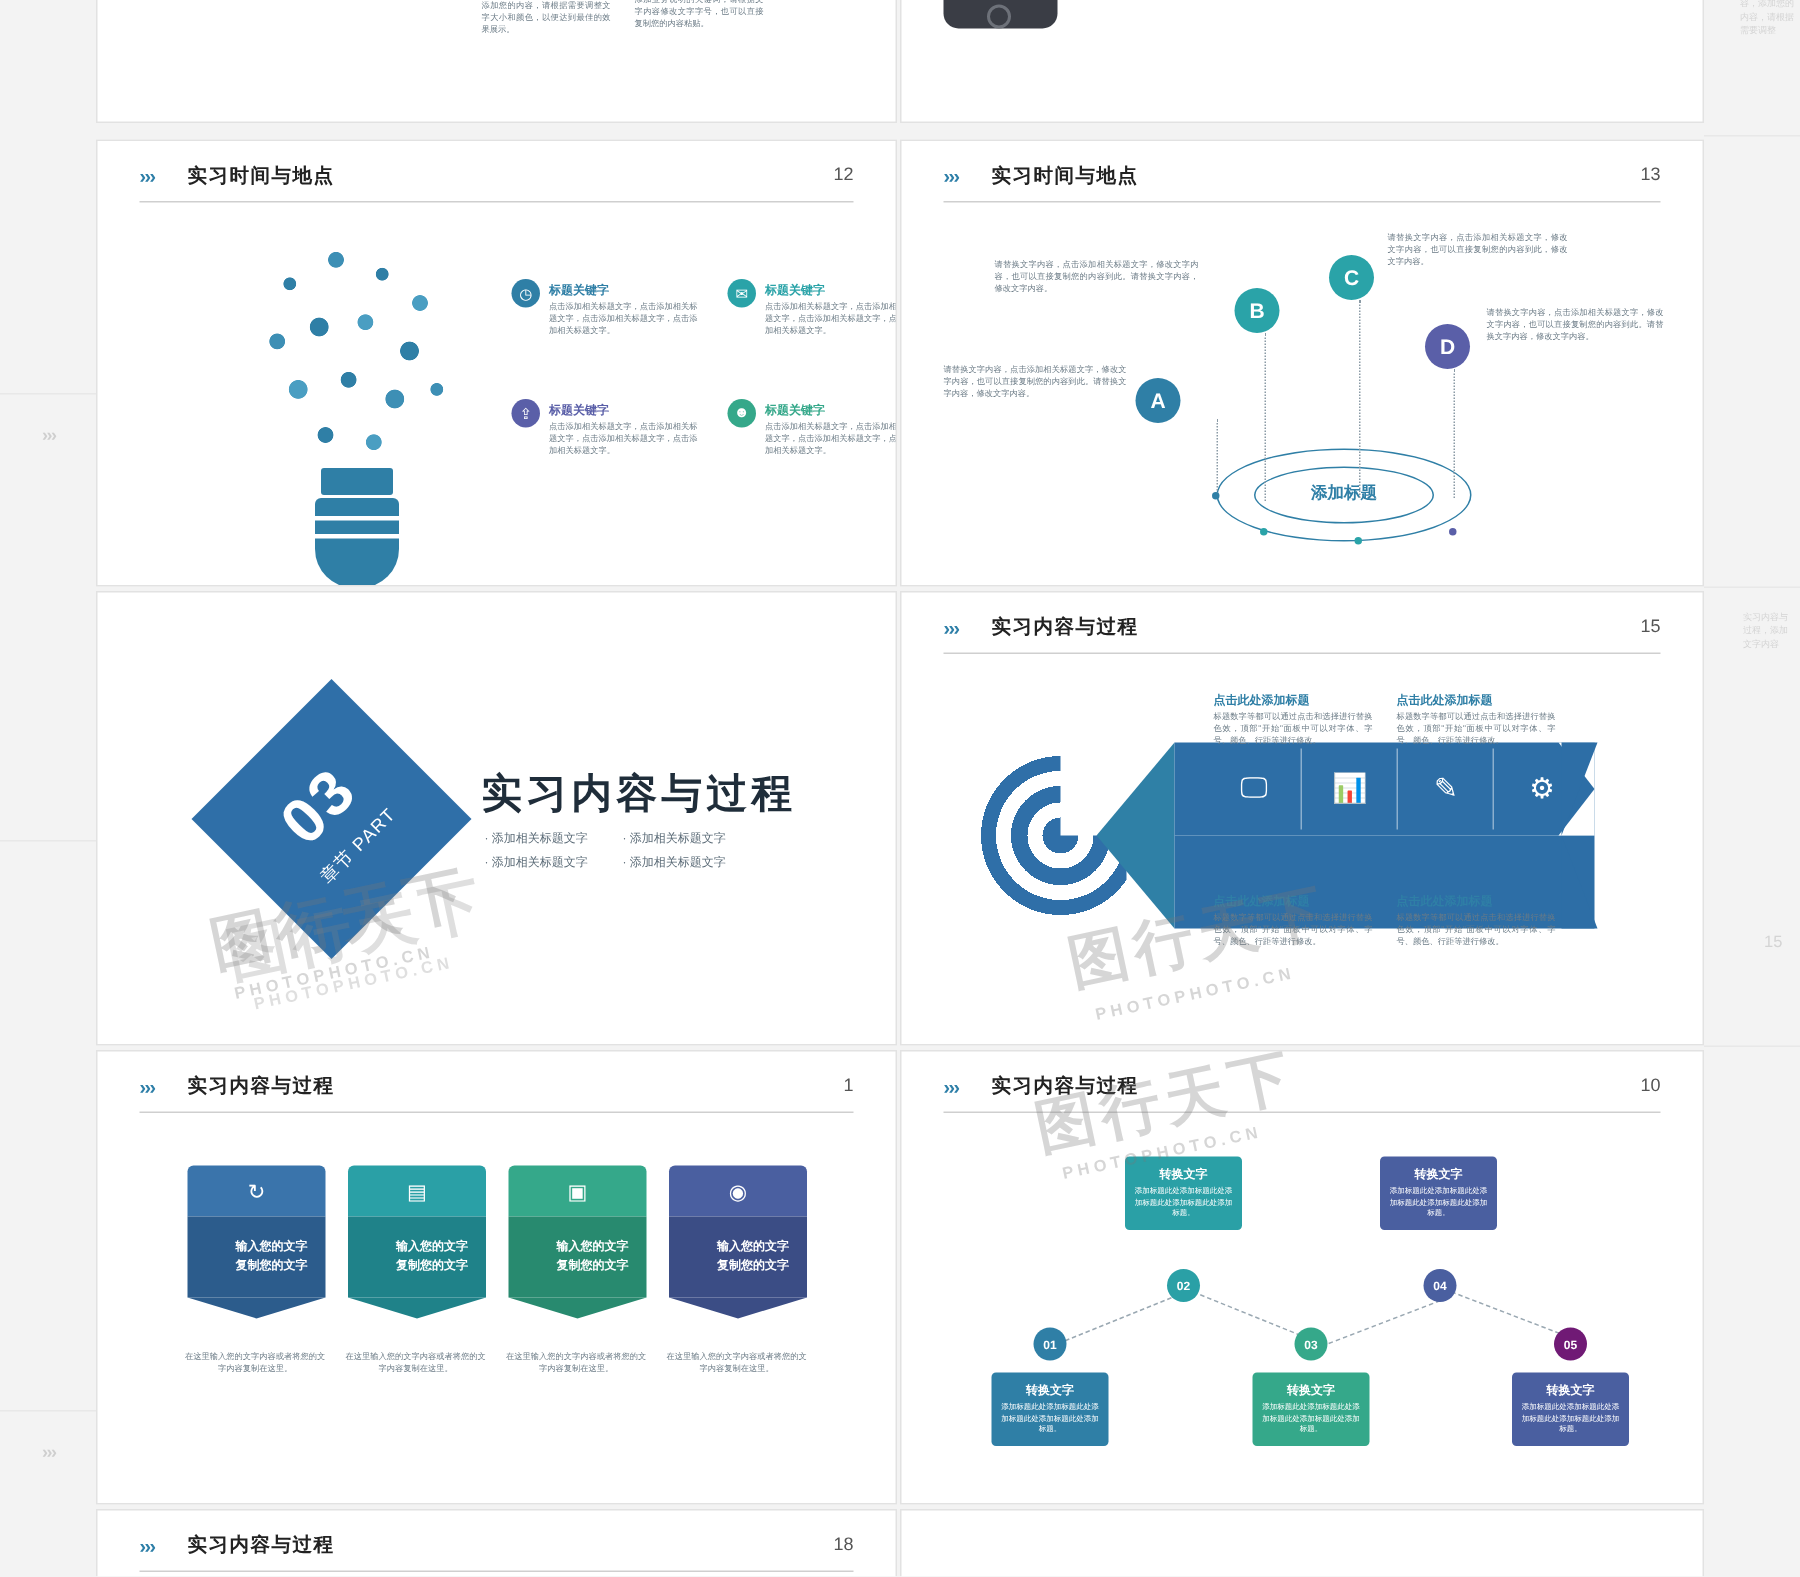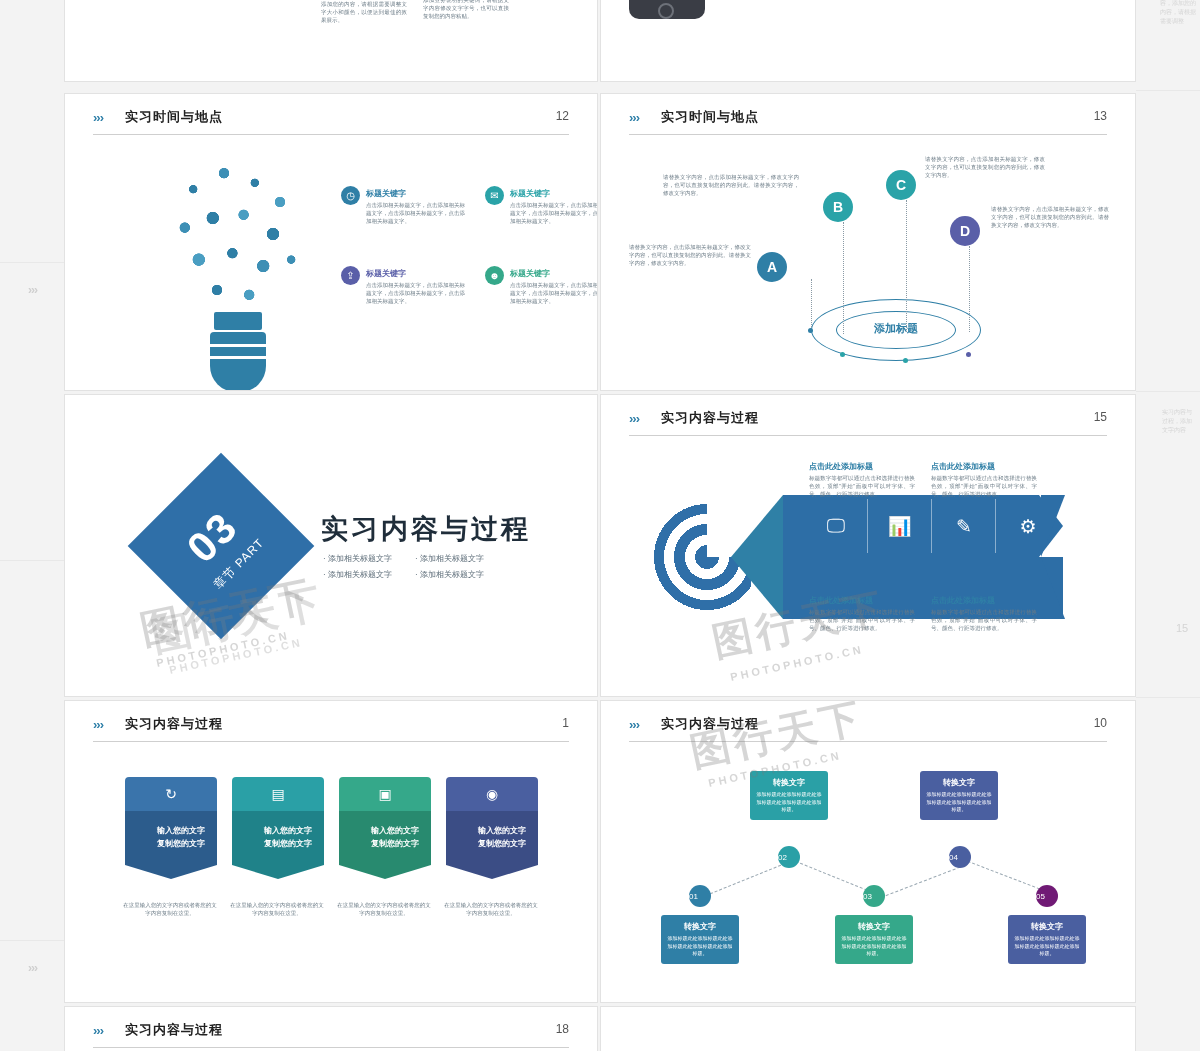--- a/index.html
+++ b/index.html
@@ -173,22 +173,22 @@
     border-left: 46px solid transparent; border-right: 46px solid transparent;
   }
   .ribbon-cap { position: absolute; width: 94px; font-size: 5.5px; color: #6b7b86; line-height: 1.5; }
 
   
   .tbox { position: absolute; width: 78px; border-radius: 3px; color: #fff; padding: 6px 5px; }
   .tbox-t { font-size: 8px; font-weight: bold; text-align: center; margin-bottom: 3px; }
   .tbox-b { font-size: 5px; line-height: 1.5; text-align: center; }
   .tnum {
     position: absolute; width: 22px; height: 22px; border-radius: 50%;
-    color: #fff; font-size: 8px; font-weight: normal;
-    display: flex; align-items: center; justify-content: flex-start;
+    color: #fff; font-size: 8px; font-weight: bold;
+    display: flex; align-items: center; justify-content: center;
   }
   .tdash { position: absolute; border-top: 1px dashed #9aa8b2; transform-origin: left center; }
 
   
   .wm {
     position: absolute; color: rgba(120,120,120,.30);
     font-weight: bold; pointer-events: none; user-select: none;
   }
   .wm-cn { font-size: 40px; letter-spacing: 4px; }
   .wm-en { font-size: 11px; letter-spacing: 3px; }

